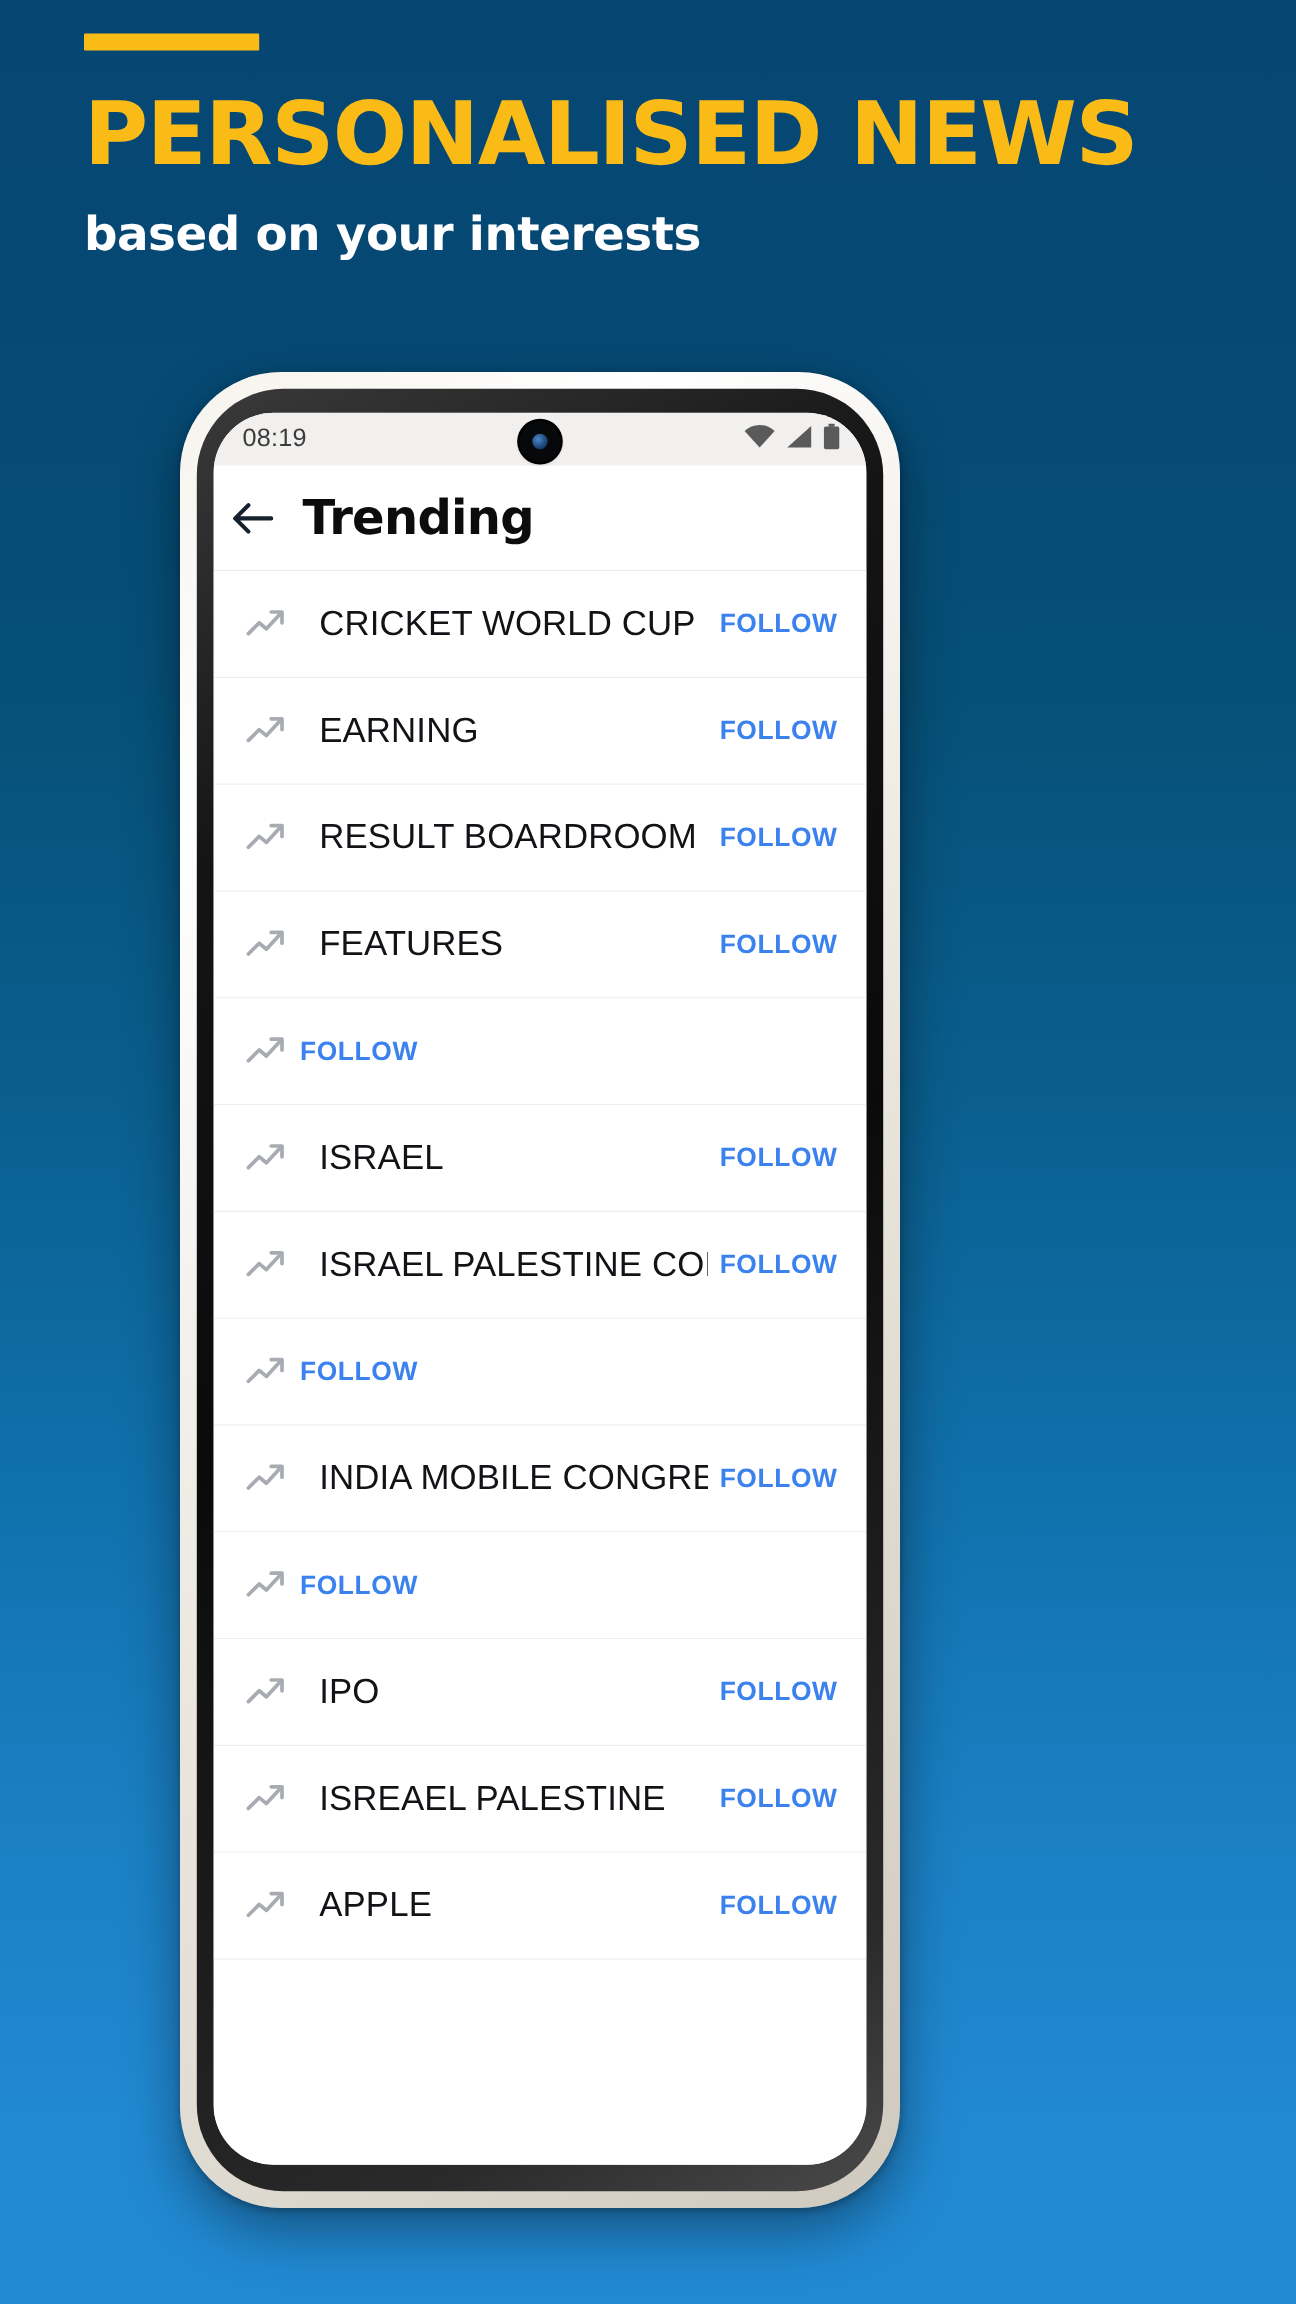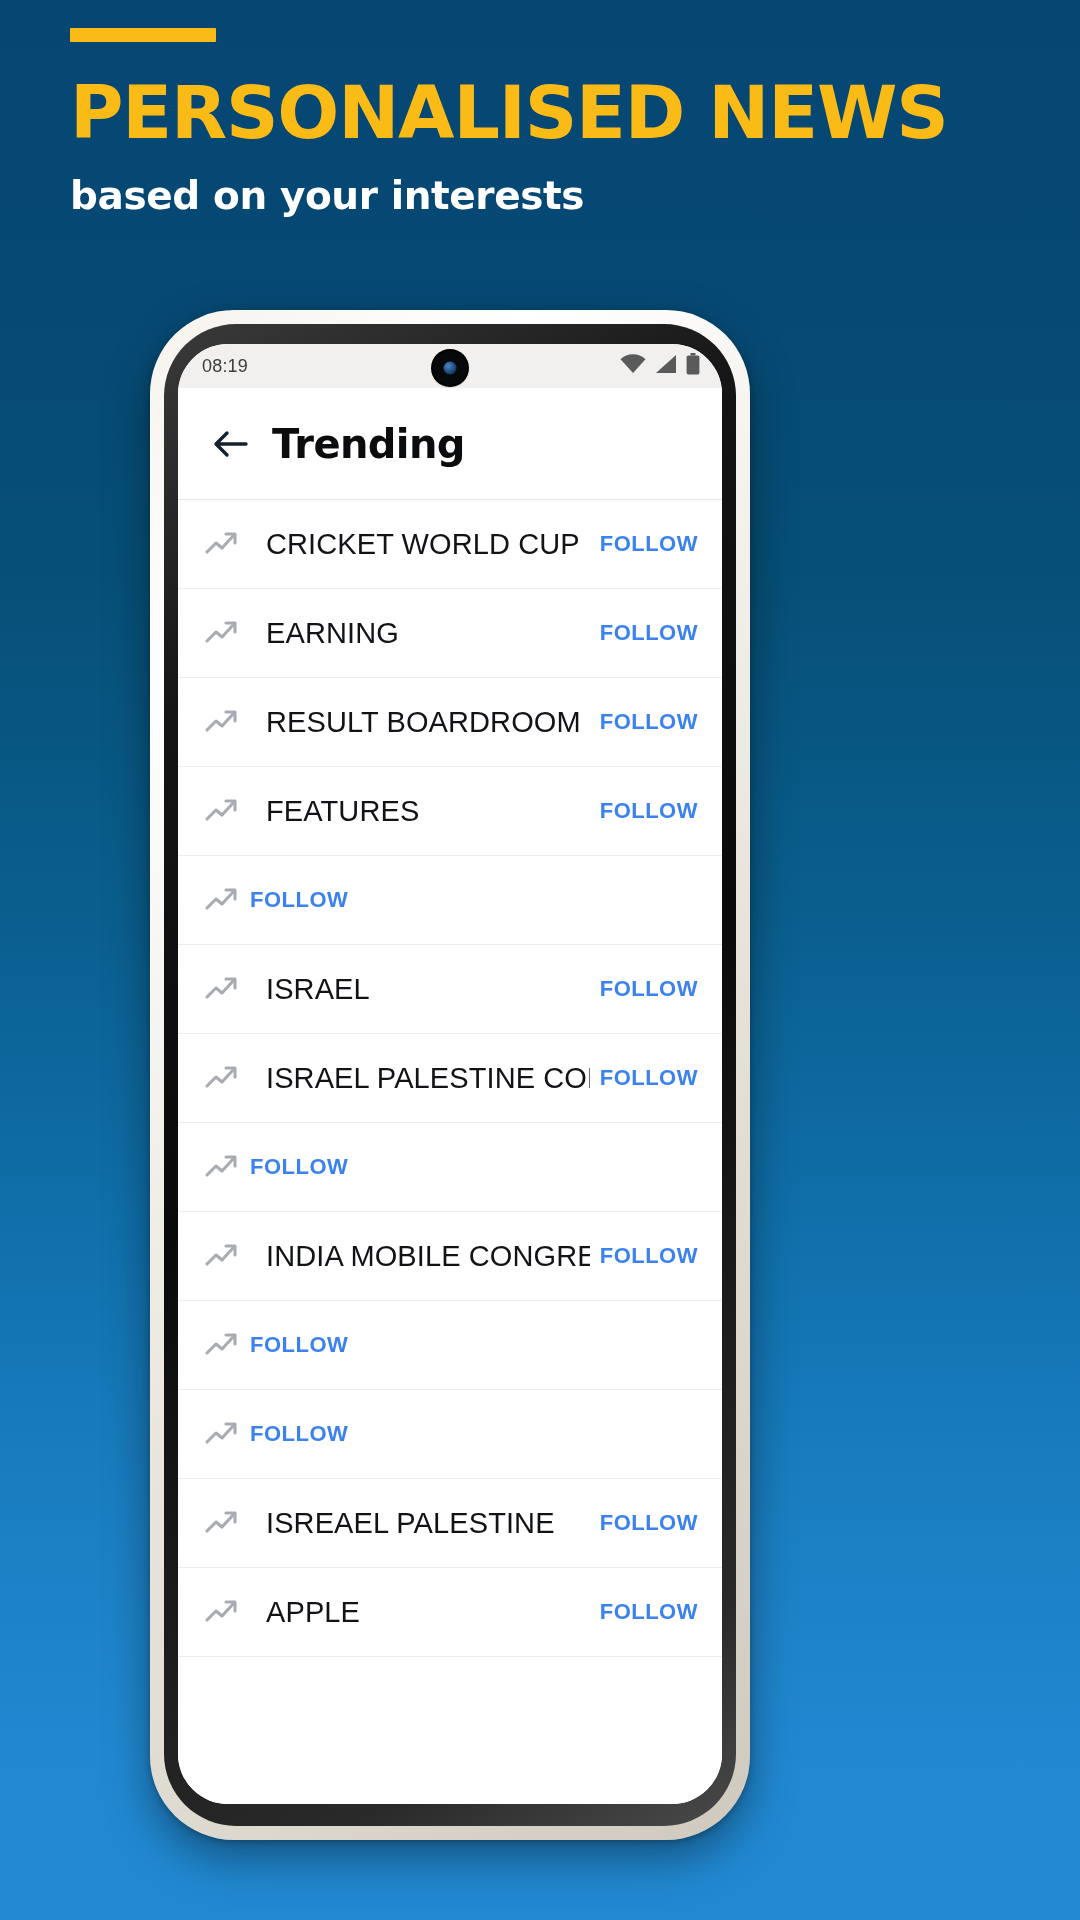--- a/index.html
+++ b/index.html
@@ -91,21 +91,21 @@
   .statusbar{
     position:relative;
     height:44px;
     background:#f1f0ee;
     display:flex;
     align-items:center;
     justify-content:space-between;
     padding:0 22px 0 24px;
   }
   .status-time{
-    font-size:18px;
+    font-size:21px;
     color:#3c3c3c;
     font-family:"Liberation Sans", sans-serif;
     letter-spacing:0.2px;
   }
   .status-icons{
     display:flex; align-items:center; gap:9px;
   }
   .punchhole{
     position:absolute;
     left:50%; top:50%;
@@ -119,25 +119,25 @@
     content:"";
     position:absolute; left:50%; top:50%;
     transform:translate(-50%,-50%);
     width:13px; height:13px;
     border-radius:50%;
     background:radial-gradient(circle at 38% 35%, #4d86c4 0%, #1d4b7d 55%, #0b1d30 100%);
   }
 
   
   .appbar{
-    height:112px;
+    height:88px;
     background:#ffffff;
     display:flex;
     align-items:center;
-    padding-left:32px;
+    padding-left:12px;
     border-bottom:1px solid #e9e9e9;
   }
   .back-arrow{ width:40px; height:40px; flex:0 0 auto; }
   .appbar-title{
     margin-left:22px;
     font-family:"DejaVu Sans", sans-serif;
     font-size:40px;
     font-weight:bold;
     color:#0b0c0e;
     letter-spacing:-0.6px;
@@ -306,20 +306,21 @@
                 <path d="M3 26 L12 17 L18 22 L30 9" fill="none" stroke="#a8acb2" stroke-width="3.1" stroke-linecap="round" stroke-linejoin="round"></path>
                 <path d="M22 8 L31 8 L31 17" fill="none" stroke="#a8acb2" stroke-width="3.1" stroke-linecap="round" stroke-linejoin="round"></path>
               </svg></span>
             <button class="follow-btn" style="color: rgb(59, 130, 239);">FOLLOW</button>
           </div>
           <div class="row">
             <span class="trend-icon"><svg width="36" height="36" viewBox="0 0 36 36" aria-hidden="true">
                 <path d="M3 26 L12 17 L18 22 L30 9" fill="none" stroke="#a8acb2" stroke-width="3.1" stroke-linecap="round" stroke-linejoin="round"></path>
                 <path d="M22 8 L31 8 L31 17" fill="none" stroke="#a8acb2" stroke-width="3.1" stroke-linecap="round" stroke-linejoin="round"></path>
               </svg></span>
+            <span class="row-label">IPO</span>
             <button class="follow-btn" style="color: rgb(59, 130, 239);">FOLLOW</button>
           </div>
           <div class="row">
             <span class="trend-icon"><svg width="36" height="36" viewBox="0 0 36 36" aria-hidden="true">
                 <path d="M3 26 L12 17 L18 22 L30 9" fill="none" stroke="#a8acb2" stroke-width="3.1" stroke-linecap="round" stroke-linejoin="round"></path>
                 <path d="M22 8 L31 8 L31 17" fill="none" stroke="#a8acb2" stroke-width="3.1" stroke-linecap="round" stroke-linejoin="round"></path>
               </svg></span>
             <span class="row-label">ISREAEL PALESTINE</span>
             <button class="follow-btn" style="color: rgb(59, 130, 239);">FOLLOW</button>
           </div>

